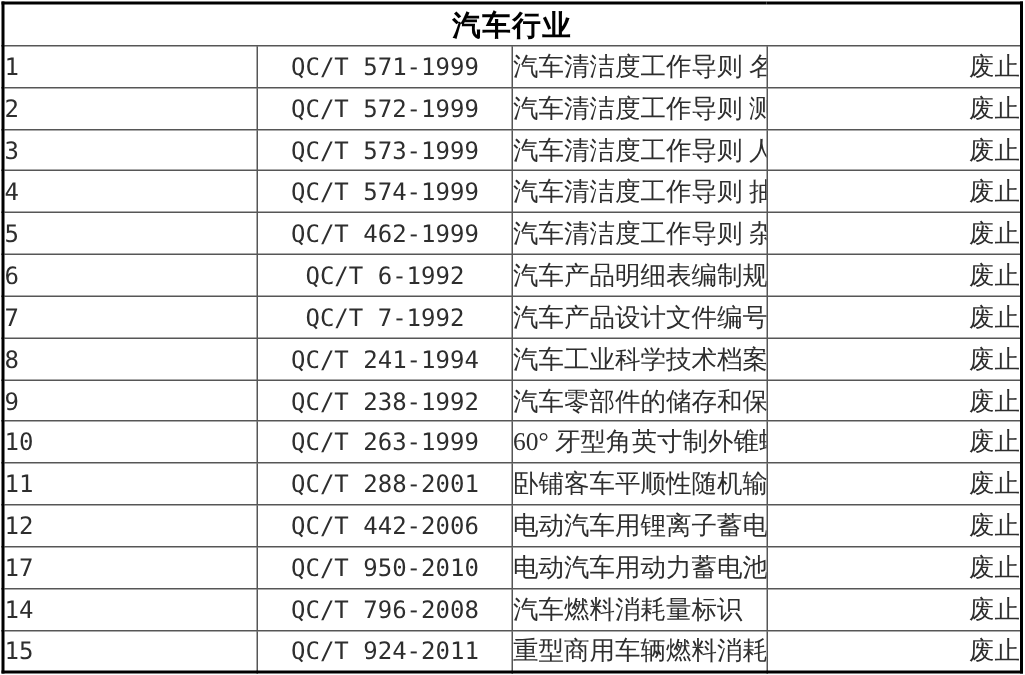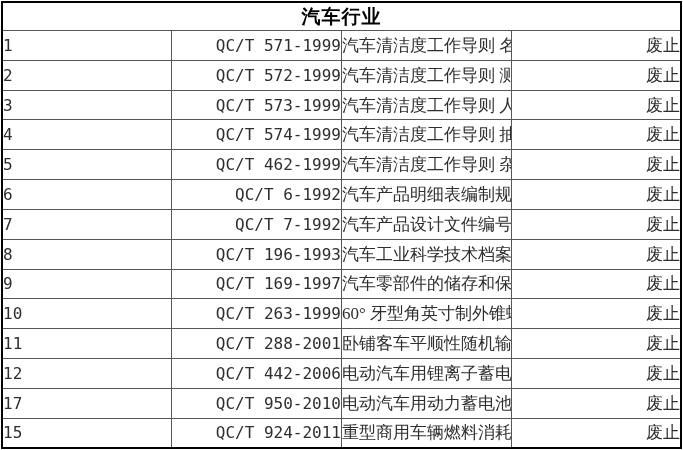--- a/index.html
+++ b/index.html
@@ -42,21 +42,21 @@
     padding-left: 6px;
     font-size: 16px;
     font-family: "DejaVu Sans Mono", "Liberation Mono", monospace;
     text-align: left;
   }
   td.code-cell {
     width: 158px;
     padding-left: 6px;
     font-size: 16px;
     font-family: "DejaVu Sans Mono", "Liberation Mono", monospace;
-    text-align: right;
+    text-align: center;
   }
   td.name-cell {
     width: 432px;
     padding-left: 4px;
     font-size: 17px;
     text-align: left;
   }
   td.status-cell {
     width: 55px;
     font-size: 17px;
@@ -113,27 +113,27 @@
         <td class="status-cell">废止</td>
       </tr>
       <tr>
         <td class="no-cell">7</td>
         <td class="code-cell">QC/T 7-1992</td>
         <td class="name-cell">汽车产品设计文件编号规则</td>
         <td class="status-cell">废止</td>
       </tr>
       <tr>
         <td class="no-cell">8</td>
-        <td class="code-cell">QC/T 196-1993</td>
+        <td class="code-cell">QC/T 241-1994</td>
         <td class="name-cell">汽车工业科学技术档案分类表</td>
         <td class="status-cell">废止</td>
       </tr>
       <tr>
         <td class="no-cell">9</td>
-        <td class="code-cell">QC/T 169-1997</td>
+        <td class="code-cell">QC/T 238-1992</td>
         <td class="name-cell">汽车零部件的储存和保管</td>
         <td class="status-cell">废止</td>
       </tr>
       <tr>
         <td class="no-cell">10</td>
         <td class="code-cell">QC/T 263-1999</td>
         <td class="name-cell">60° 牙型角英寸制外锥螺纹零件的结构尺寸</td>
         <td class="status-cell">废止</td>
       </tr>
       <tr>
@@ -148,19 +148,25 @@
         <td class="name-cell">电动汽车用锂离子蓄电池</td>
         <td class="status-cell">废止</td>
       </tr>
       <tr>
         <td class="no-cell">17</td>
         <td class="code-cell">QC/T 950-2010</td>
         <td class="name-cell">电动汽车用动力蓄电池产品规格尺寸</td>
         <td class="status-cell">废止</td>
       </tr>
       <tr>
+        <td class="no-cell">14</td>
+        <td class="code-cell">QC/T 796-2008</td>
+        <td class="name-cell">汽车燃料消耗量标识</td>
+        <td class="status-cell">废止</td>
+      </tr>
+      <tr>
         <td class="no-cell">15</td>
         <td class="code-cell">QC/T 924-2011</td>
         <td class="name-cell">重型商用车辆燃料消耗量限值(第一阶段)</td>
         <td class="status-cell">废止</td>
       </tr>
     </tbody>
 </table>
 
 </body></html>

